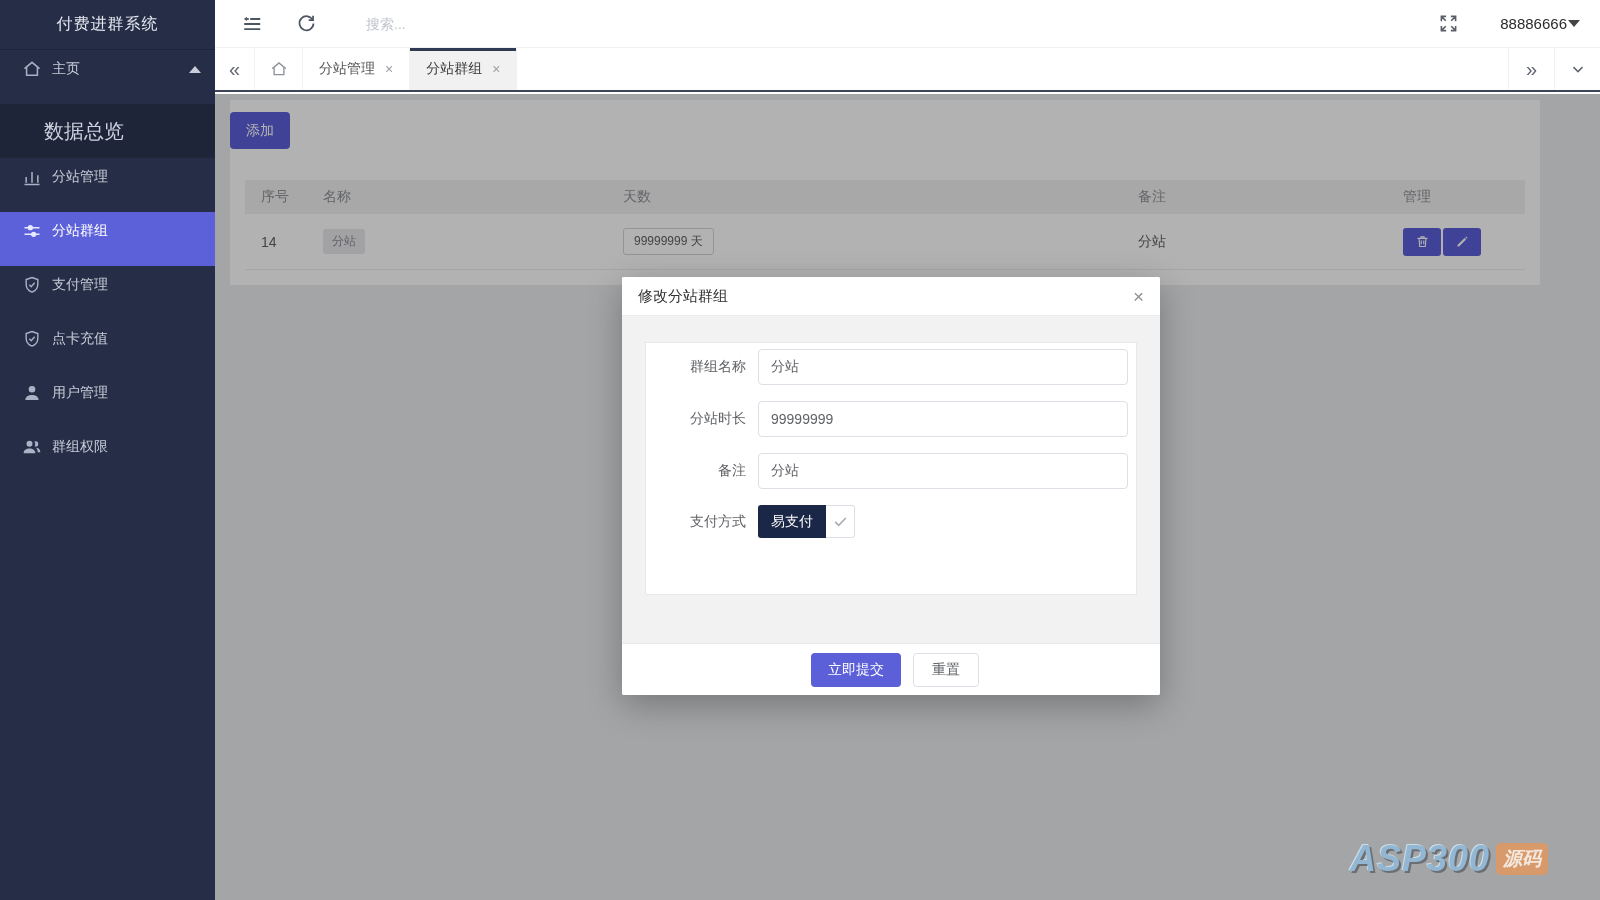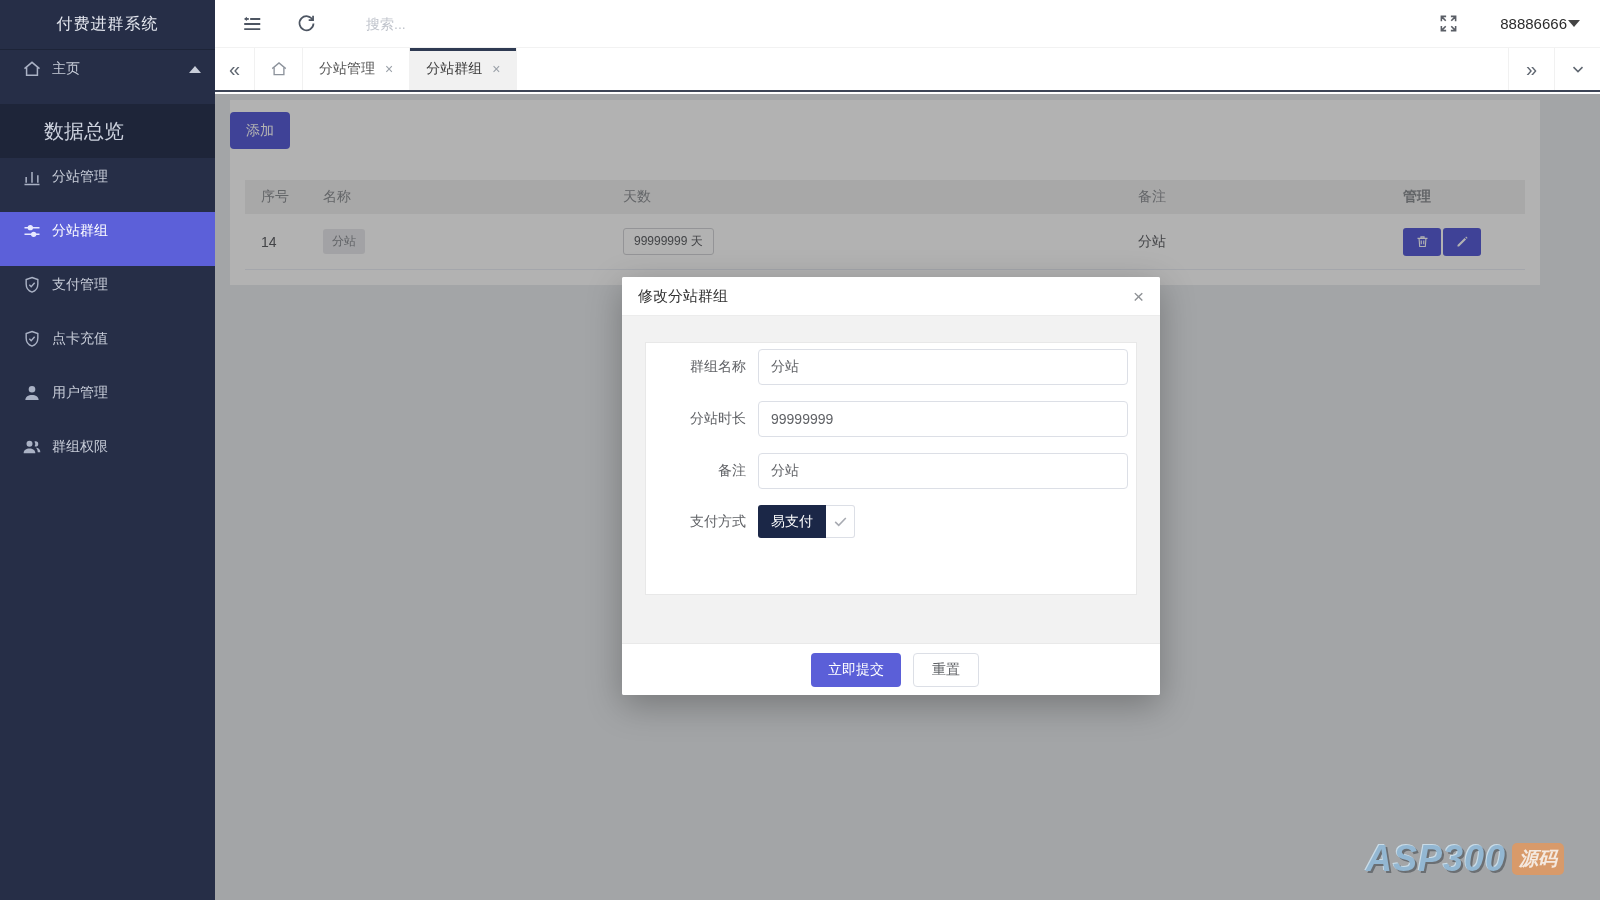--- a/index.html
+++ b/index.html
@@ -65,21 +65,21 @@
     background:#fff; }
   .btn-add { position:absolute; left:0; top:12px; width:60px; height:37px;
     background:#5b5fd8; color:#fff; font-size:14px; border:none; border-radius:4px;
     cursor:pointer; font-family:inherit; }
   .tbl { position:absolute; left:15px; top:80px; width:1280px; }
   .tr { display:flex; align-items:center; }
   .tr.head { background:#f1f1f1; height:34px; color:#8f9296; font-size:14px; }
   .tr.row  { height:56px; border-bottom:1px solid #ebeef5; color:#606266; font-size:14px; }
   .td { padding-left:16px; }
   .c0 { width:62px; } .c1 { width:300px; } .c2 { width:515px; }
-  .c3 { width:265px; } .c4 { width:138px;font-weight:bold; }
+  .c3 { width:265px; } .c4 { width:138px; }
   .tag-info { display:inline-block; background:#e9e9ec; color:#8a8d93;
     font-size:12px; padding:4px 9px; border-radius:3px; }
   .tag-days { display:inline-block; background:#fff; border:1px solid #d4d5d8;
     color:#606266; font-size:12px; padding:4px 10px; border-radius:3px; }
   .act { display:flex; gap:2px; }
   .btn-sq { width:38px; height:28px; background:#5b5fd8; border:none; border-radius:3px;
     color:#fff; display:flex; align-items:center; justify-content:center; cursor:pointer; }
 
   
   .modal { position:absolute; left:407px; top:183px; width:538px; height:418px;
@@ -110,21 +110,21 @@
   .m-foot { position:absolute; left:0; bottom:0; width:100%; height:52px;
     background:#fff; border-top:1px solid #e9e9e9; display:flex;
     align-items:center; justify-content:center; gap:12px; border-radius:0 0 2px 2px;padding-left:8px; }
   .btn-submit { width:90px; height:34px; background:#5b5fd8; color:#fff;
     border:none; border-radius:4px; font-size:14px; cursor:pointer; font-family:inherit; }
   .btn-reset { width:66px; height:34px; background:#fff; color:#606266;
     border:1px solid #dcdfe6; border-radius:4px; font-size:14px; cursor:pointer;
     font-family:inherit; }
 
   
-  .wm { position:absolute; right:36px; bottom:20px; z-index:30; text-align:center;
+  .wm { position:absolute; right:52px; bottom:20px; z-index:30; text-align:center;
     font-style:italic; font-weight:bold; user-select:none; }
   .wm-line1 { display:flex; align-items:center; gap:6px; justify-content:flex-end; }
   .wm-brand { font-size:36px; color:#93b7d2;
     text-shadow:2px 2px 0 #6b6f73, -1px -1px 0 #c9dce8; letter-spacing:1px; }
   .wm-badge { background:#d89a6a; color:#f4e9e0; font-size:19px; padding:3px 7px;
     border-radius:5px; font-style:italic; }
   .wm-domain { font-size:27px; color:#8b8d8f; text-shadow:1px 1px 0 #c2c2c2; margin-top:2px; }
 
   svg { display:block; }
 </style>

